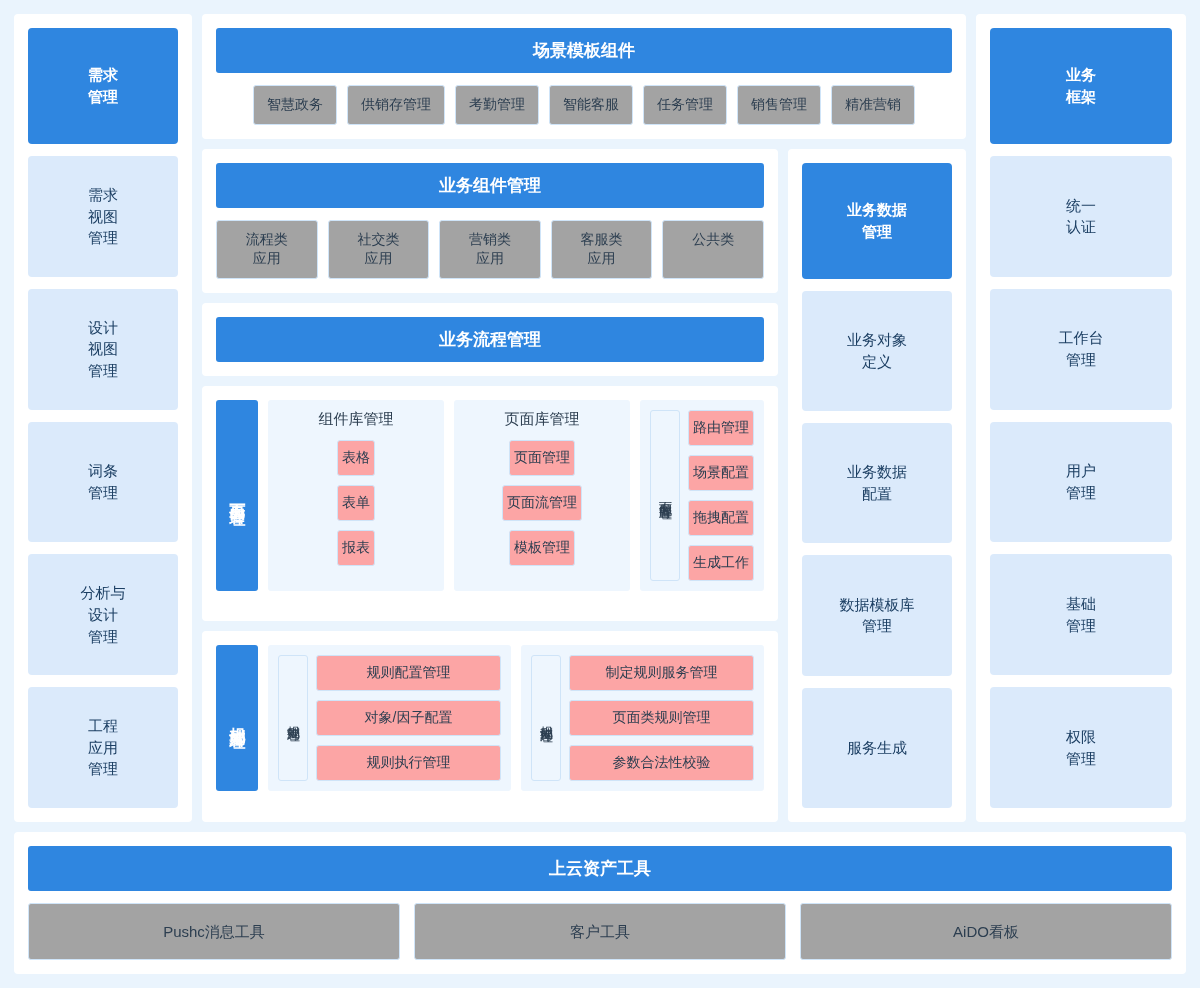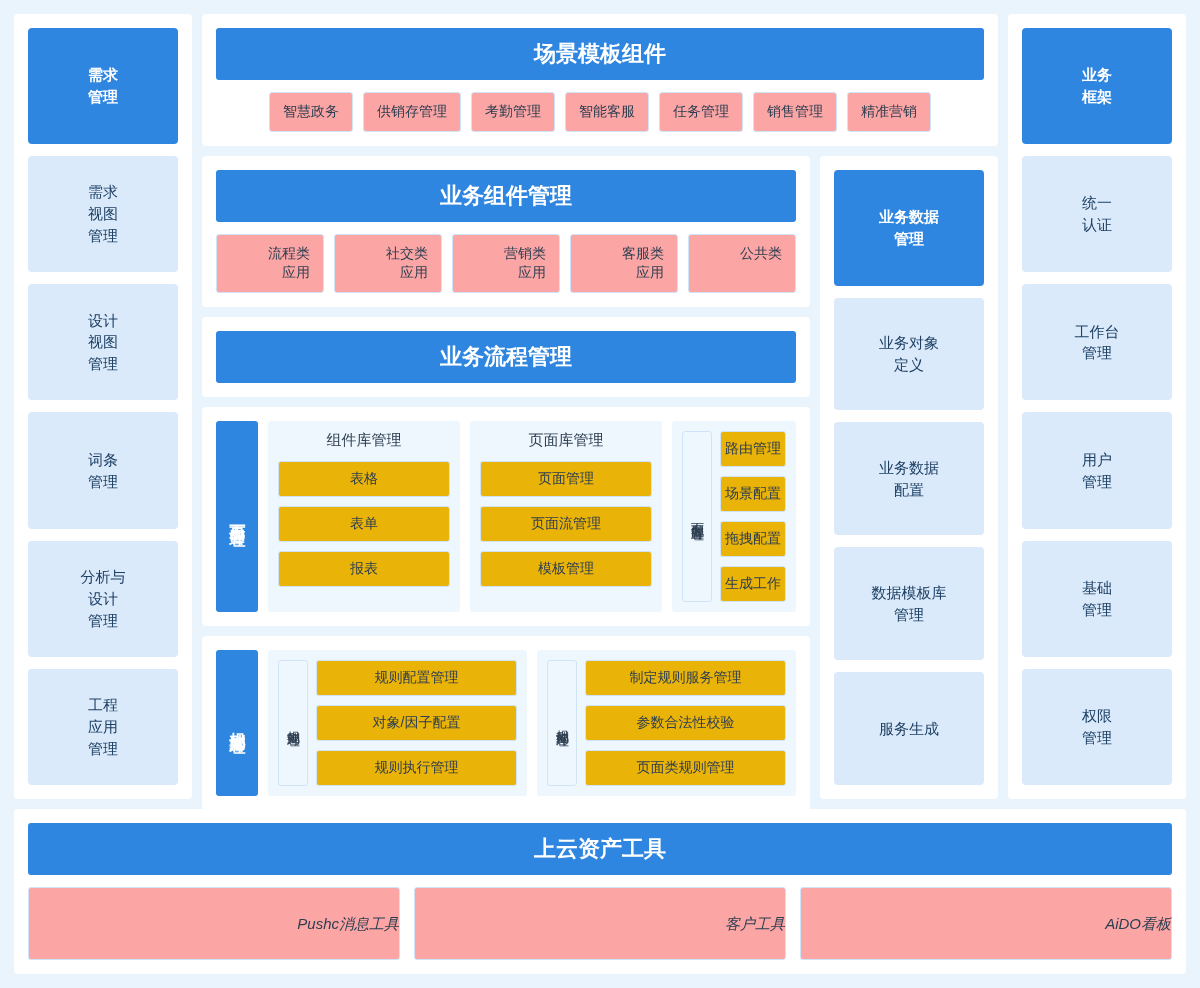--- a/index.html
+++ b/index.html
@@ -25,21 +25,21 @@
   
   .col-left {
     width: 178px;
     display: flex; flex-direction: column;
     background: #ffffff;
     border-radius: 4px;
     padding: 14px;
     gap: 12px;
   }
   .col-right {
-    width: 178px;
+    width: 210px;
     display: flex; flex-direction: column;
     background: #ffffff;
     border-radius: 4px;
     padding: 14px;
     gap: 12px;
   }
   .side-box {
     flex: 1 1 0;
     background: #dbeafb;
     border-radius: 4px;
@@ -87,39 +87,39 @@
     border-radius: 4px;
     padding: 14px;
     display: flex; flex-direction: column;
     gap: 12px;
   }
 
   .band {
     background: #2f86e0;
     color: #fff;
     font-weight: bold;
-    font-size: 22px;
+    font-size: 17px;
     text-align: center;
     border-radius: 3px;
     padding: 11px 0;
   }
   .chip-row {
     display: flex;
     gap: 10px;
     margin-top: 12px;
     justify-content: center;
   }
   .chip {
-    background: #fca5a5;
+    background: #a3a3a3;
     border: 1px solid #cfe4f8;
     border-radius: 3px;
     color: #2c3e50;
     font-size: 14px;
     padding: 9px 13px;
-    text-align: right;
+    text-align: center;
     white-space: pre-line;
     line-height: 1.4;
     flex: 0 0 auto;
   }
   .chip.grow { flex: 1 1 0; }
 
   .section {
     background: #ffffff;
     border-radius: 4px;
     padding: 14px;
@@ -155,29 +155,30 @@
     letter-spacing: 1px;
   }
   .subgroup {
     background: #eef6fe;
     border-radius: 3px;
     padding: 10px;
     flex: 1 1 0;
     display: flex; flex-direction: column;
     gap: 9px;
     min-width: 0;
+    align-items: center;
   }
   .subgroup .sg-title {
     text-align: center;
     font-size: 15px;
     color: #2c3e50;
     padding-bottom: 2px;
   }
   .item {
-    background: #eab308;
+    background: #fca5a5;
     border: 1px solid #cfe4f8;
     border-radius: 3px;
     text-align: center;
     font-size: 14px;
     color: #2c3e50;
     padding: 8px 4px;
   }
   .pm-right {
     display: flex;
     gap: 0;
@@ -217,23 +218,22 @@
     border-radius: 4px;
     padding: 14px;
   }
   .bottom-chips {
     display: flex;
     gap: 14px;
     margin-top: 12px;
   }
   .bottom-chips .chip {
     flex: 1 1 0;
-    padding: 25px 0;
+    padding: 17px 0;
     font-size: 15px;
-    font-style: italic;
   }
 </style>
 </head>
 <body>
 
 <div id="page">
 
   <div class="top-row">
 
     <div class="col-left">
@@ -333,22 +333,22 @@
                   <div class="item">规则配置管理</div>
                   <div class="item">对象/因子配置</div>
                   <div class="item">规则执行管理</div>
                 </div>
               </div>
 
               <div class="rule-group">
                 <div class="vtitle plain">规则库管理</div>
                 <div class="items">
                   <div class="item">制定规则服务管理</div>
+                  <div class="item">页面类规则管理</div>
                   <div class="item">参数合法性校验</div>
-                  <div class="item">页面类规则管理</div>
                 </div>
               </div>
             </div>
           </div>
 
         </div>
 
         <div class="data-col">
           <div class="side-box head">业务数据
 管理</div>

